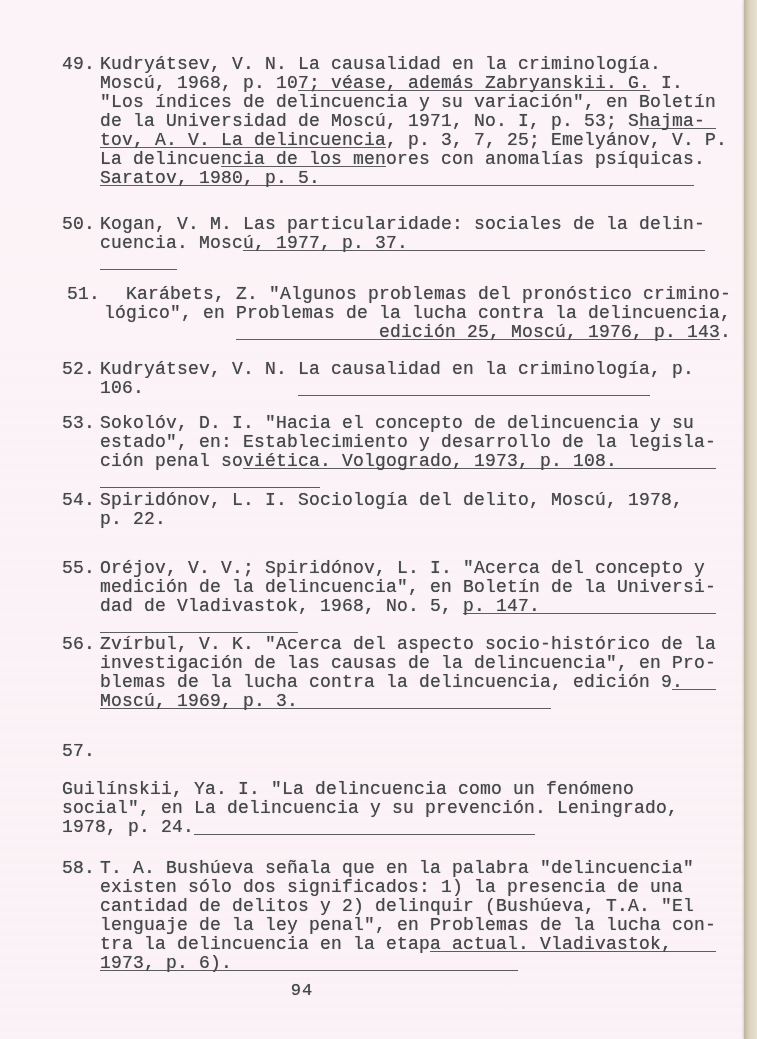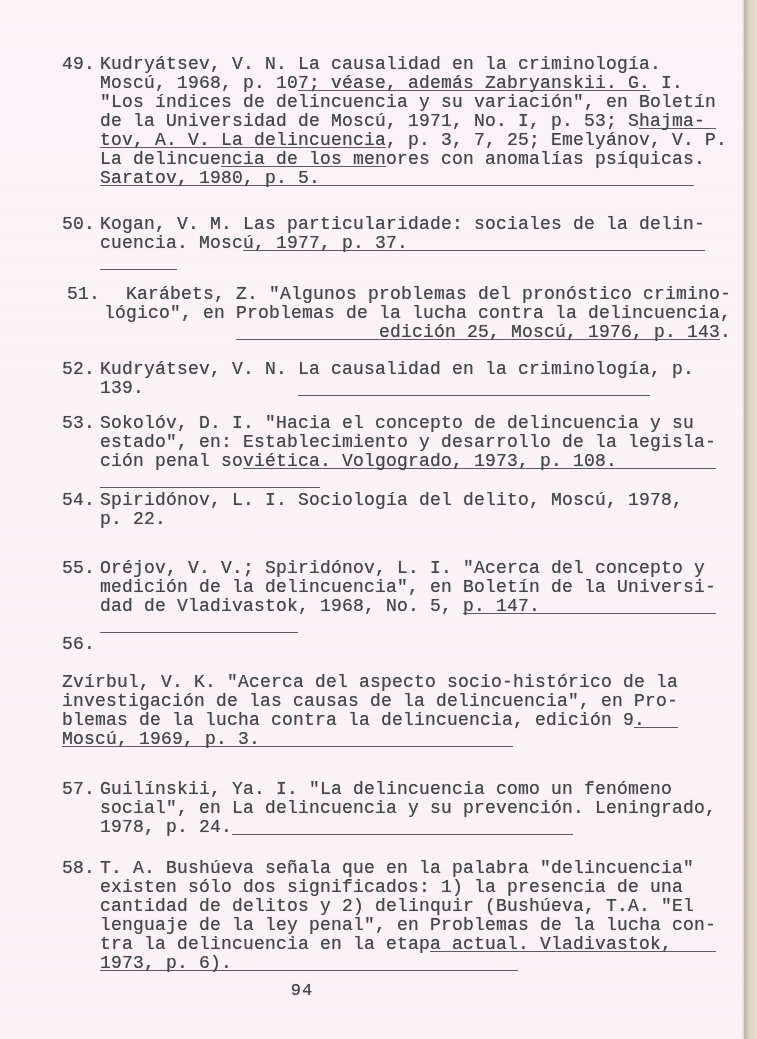--- a/index.html
+++ b/index.html
@@ -31,22 +31,22 @@
     text-shadow: 0 0 0.7px rgba(69,72,74,0.75);
   }
   .ref { display: flex; }
   .ref:nth-of-type(1)  { margin-bottom: 27px; }
   .ref:nth-of-type(2)  { margin-bottom: 32px; justify-content: flex-end; }
   .ref:nth-of-type(3)  { margin-bottom: 18px; text-align: right; }
   .ref:nth-of-type(4)  { margin-bottom: 16px; }
   .ref:nth-of-type(5)  { margin-bottom: 20px; }
   .ref:nth-of-type(6)  { margin-bottom: 30px; }
   .ref:nth-of-type(7)  { margin-bottom: 19px; }
-  .ref:nth-of-type(8)  { margin-bottom: 31px; flex-direction: column; }
-  .ref:nth-of-type(9)  { margin-bottom: 22px; }
+  .ref:nth-of-type(8)  { margin-bottom: 31px; }
+  .ref:nth-of-type(9)  { margin-bottom: 22px; flex-direction: column; }
   .num { flex: 0 0 38px; width: 38px; }
   .refbody { flex: 1; }
   .line { white-space: pre; }
   .u { border-bottom: 1.6px solid rgba(63,66,69,0.85); padding-bottom: 16px; }
   .page-number {
     position: absolute;
     top: 981px; left: 0; width: 604px;
     text-align: center;
     color: var(--ink, #45484a);
     font-size: 17px;
@@ -92,21 +92,21 @@
         <div class="refbody">
           <div class="line"><span class="">Karábets, Z. "Algunos problemas del pronóstico crimino-</span></div>
           <div class="line"><span class="">lógico", en </span><span class="u">Problemas de la lucha contra la delincuencia</span><span class="">,</span></div>
           <div class="line"><span class="">edición 25, Moscú, 1976, p. 143.</span></div>
         </div>
       </div>
       <div class="ref">
         <span class="num">52.</span>
         <div class="refbody">
           <div class="line"><span class="">Kudryátsev, V. N. </span><span class="u">La causalidad en la criminología</span><span class="">, p.</span></div>
-          <div class="line"><span class="">139.</span></div>
+          <div class="line"><span class="">106.</span></div>
         </div>
       </div>
       <div class="ref">
         <span class="num">53.</span>
         <div class="refbody">
           <div class="line"><span class="">Sokolóv, D. I. "Hacia el concepto de delincuencia y su</span></div>
           <div class="line"><span class="">estado", en: </span><span class="u">Establecimiento y desarrollo de la legisla-</span></div>
           <div class="line"><span class="u">ción penal soviética</span><span class="">. Volgogrado, 1973, p. 108.</span></div>
         </div>
       </div>

